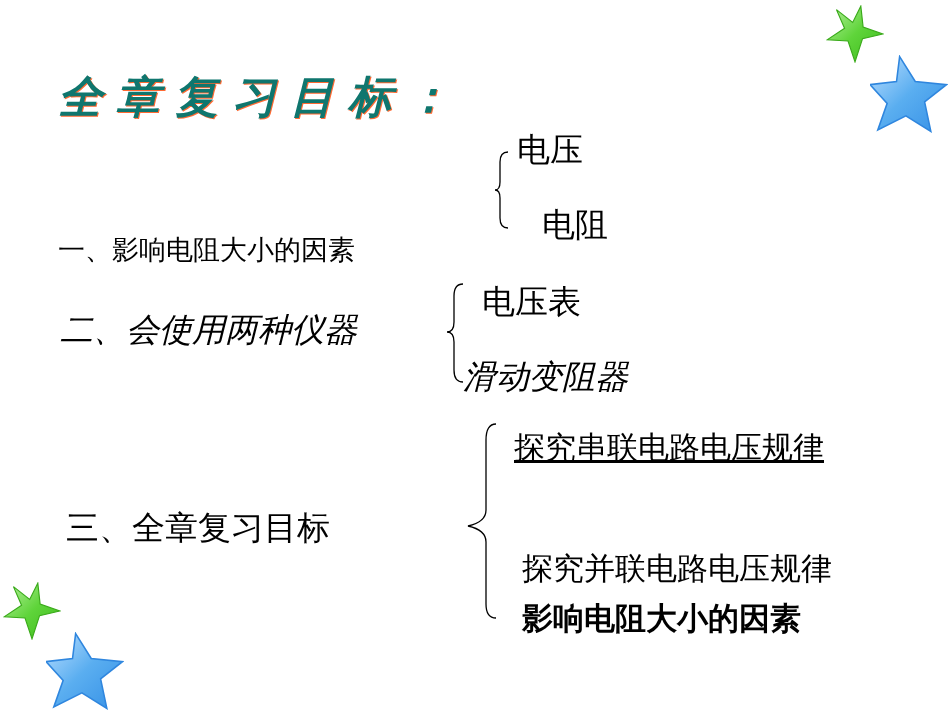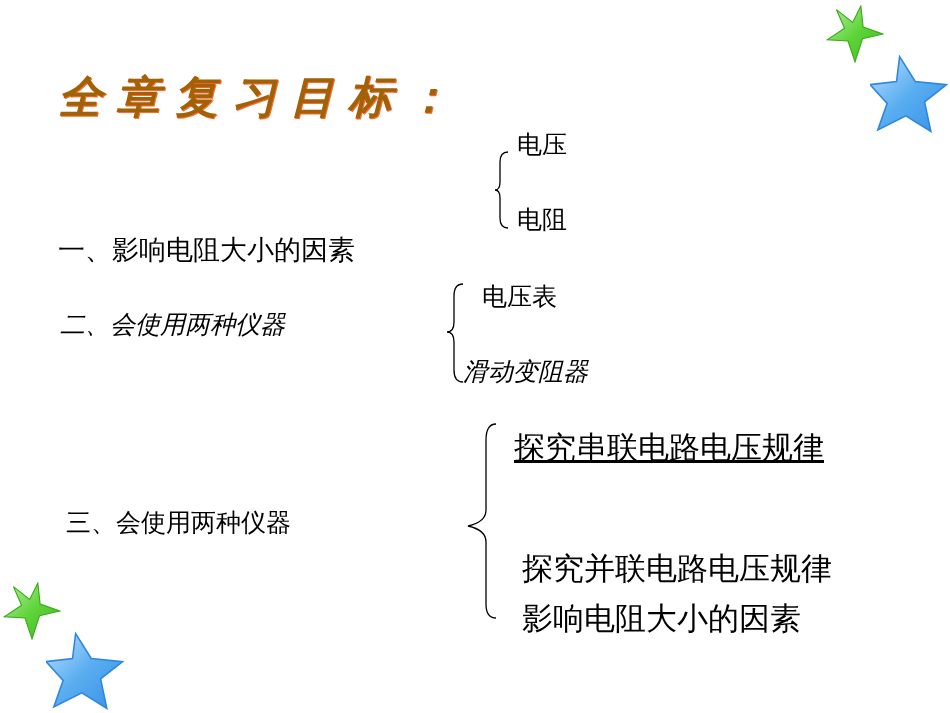--- a/index.html
+++ b/index.html
@@ -1,52 +1,52 @@
 <!DOCTYPE html>
 <html><head>
 <meta charset="utf-8">
 <style>
   html, body { margin:0; padding:0; }
   body { width:950px; height:713px; background:#ffffff; position:relative; overflow:hidden;
          font-family:"DejaVu Sans", "Liberation Sans", sans-serif; color:#000; }
   .abs { position:absolute; white-space:nowrap; }
-  .title { left:58px; top:68px; font-size:44px; font-weight:bold; color:#a16207; letter-spacing:14px;
+  .title { left:58px; top:68px; font-size:44px; font-weight:bold; color:#0f766e; letter-spacing:14px;
            font-family:"DejaVu Serif", serif; font-style:italic; text-shadow:1px 1px 0 #ff6a33; }
-  .t36 { font-size:25px; }
+  .t36 { font-size:33px; }
   .t32 { font-size:31px; }
   .t28 { font-size:27px; }
   svg.brace { position:absolute; overflow:visible; }
   svg.star { position:absolute; }
 </style>
 </head>
 <body>
 
 <div class="abs title">全章复习目标：</div>
 
 <div class="abs t28" style="left:58px; top:232px;">一、影响电阻大小的因素</div>
 <svg class="brace" style="left:494px; top:150px;" width="16" height="80">
   <path d="M14 2 Q6 2 6 12 L6 32 Q6 40 1 40 Q6 40 6 48 L6 68 Q6 78 14 78" fill="none" stroke="#000" stroke-width="1.3"></path>
 </svg>
 <div class="abs t36" style="left:517px; top:128px;">电压</div>
-<div class="abs t36" style="left:517px; top:203px;">电阻</div>
+<div class="abs t36" style="left:542px; top:203px;">电阻</div>
 
 <div class="abs t36" style="left:60px; top:308px;font-style:italic;">二、会使用两种仪器</div>
 <svg class="brace" style="left:445px; top:282px;" width="20" height="104">
   <path d="M18 2 Q9 2 9 14 L9 40 Q9 50 2 50 Q9 50 9 60 L9 88 Q9 100 18 100" fill="none" stroke="#000" stroke-width="1.3"></path>
 </svg>
 <div class="abs t36" style="left:482px; top:280px;text-align:center;">电压表</div>
 <div class="abs t36" style="left:463px; top:355px;font-style:italic;">滑动变阻器</div>
 
-<div class="abs t36" style="left:66px; top:506px;">三、会使用两种仪器</div>
+<div class="abs t36" style="left:66px; top:506px;">三、全章复习目标</div>
 <svg class="brace" style="left:466px; top:422px;" width="34" height="200">
   <path d="M30 2 Q20 2 20 18 L20 88 Q20 100 2 104 Q20 108 20 120 L20 182 Q20 196 30 196" fill="none" stroke="#000" stroke-width="1.3"></path>
 </svg>
 <div class="abs t32" style="left:514px; top:427px;text-decoration:underline;">探究串联电路电压规律</div>
 <div class="abs t32" style="left:522px; top:548px;">探究并联电路电压规律</div>
-<div class="abs t32" style="left:522px; top:598px;">影响电阻大小的因素</div>
+<div class="abs t32" style="left:522px; top:598px;font-weight:bold;">影响电阻大小的因素</div>
 
 <svg class="star" style="left:826px; top:5px;" width="58" height="58" viewBox="0 0 100 100">
   <defs>
       <linearGradient id="g1" x1="0" y1="0" x2="1" y2="1">
         <stop offset="0" stop-color="#b8f0a0"></stop>
         <stop offset="0.5" stop-color="#5fd43a"></stop>
         <stop offset="1" stop-color="#3cbb1c"></stop>
       </linearGradient>
     </defs>
   <polygon points="60,2 64,38 98,50 63,58 50,98 38,62 2,60 32,40 18,8 46,30" fill="url(#g1)" stroke="#3aaa1a" stroke-width="2"></polygon>

